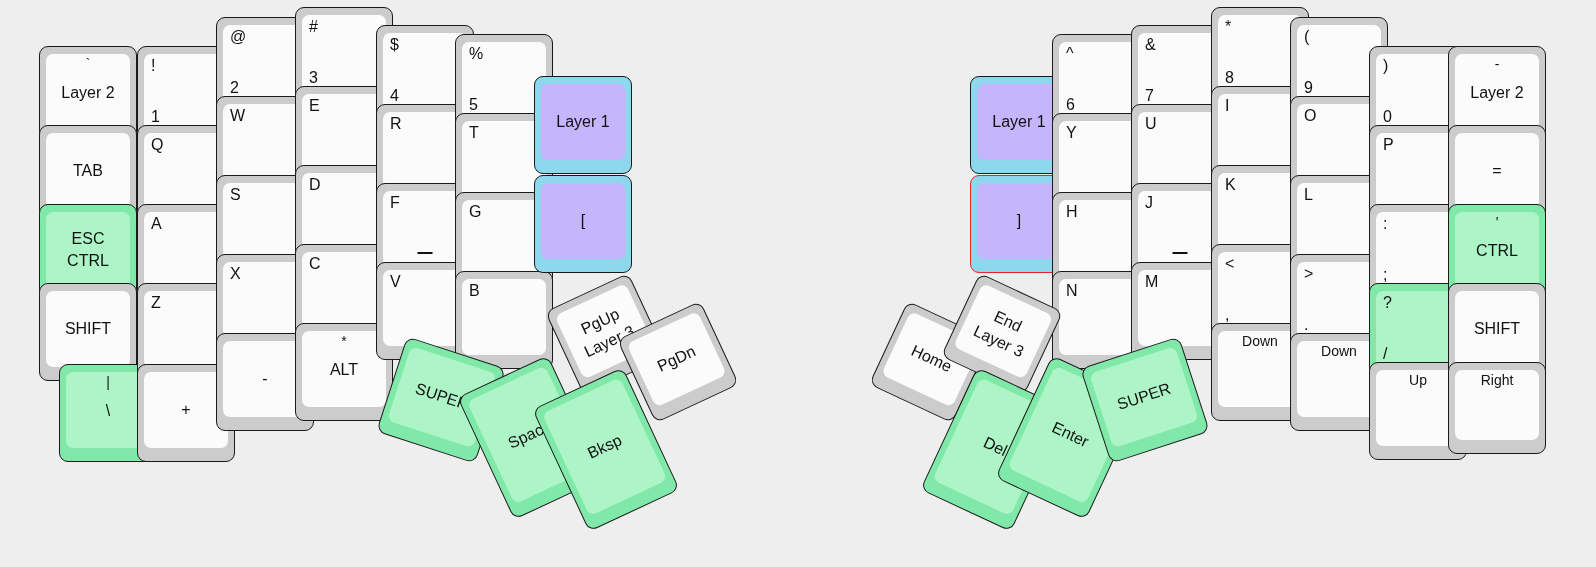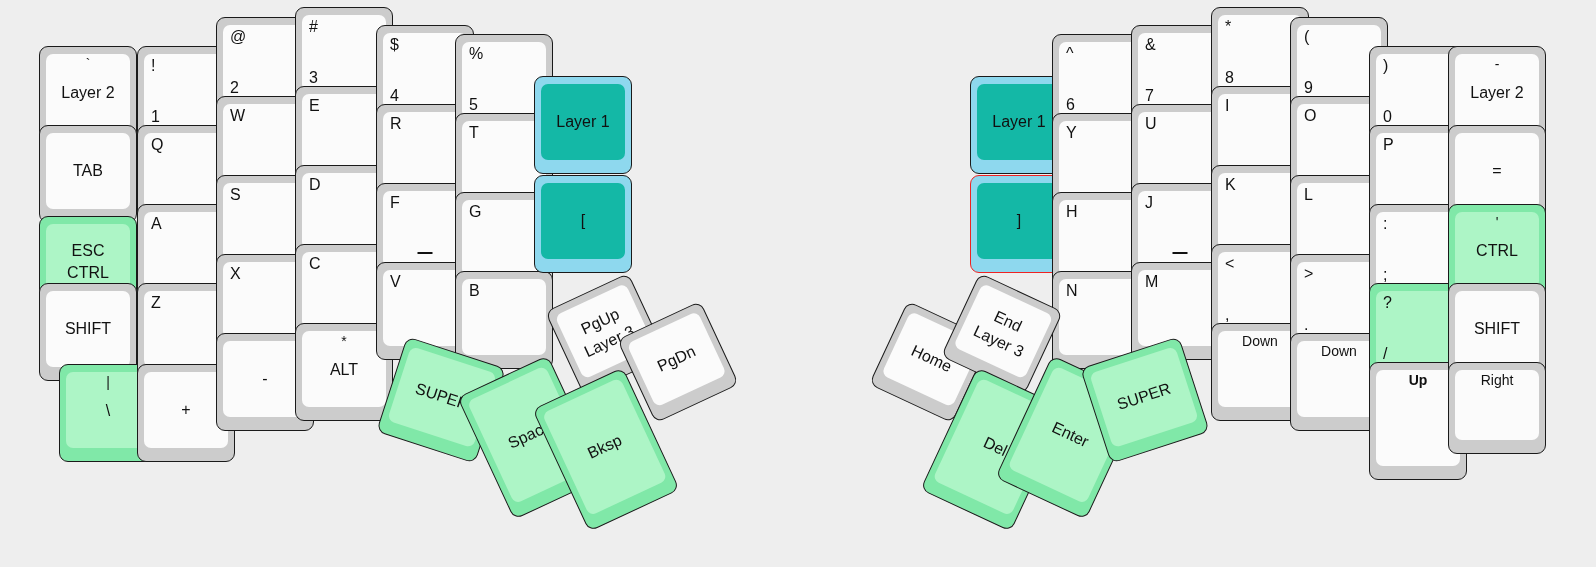--- a/index.html
+++ b/index.html
@@ -35,21 +35,21 @@
     background: #fbfbfb;
     position: relative;
     display: flex;
     flex-direction: column;
     align-items: center;
     justify-content: center;
   }
 
   
   .key.blue          { background: #8ed8ee; }
-  .key.blue  .cap    { background: #14b8a6; }
+  .key.blue  .cap    { background: #c4b5fd; }
   .key.green         { background: #80e8a8; }
   .key.green .cap    { background: #adf5c6; }
 
   
   .key.selected { border-color: #ee2222; }
 
   
   .lg {
     position: absolute;
     color: #111111;
@@ -98,21 +98,21 @@
       <div class="cap">
         <div class="lg ct">`</div>
         <div class="lg cb">Layer 2</div>
       </div>
     </div>
     <div class="key" style="left: 39px; top: 125px; width: 98px; height: 98px;">
       <div class="cap">
         <div class="lg ctr">TAB</div>
       </div>
     </div>
-    <div class="key green" style="left: 39px; top: 216px; width: 98px; height: 98px;">
+    <div class="key green" style="left: 39px; top: 204px; width: 98px; height: 98px;">
       <div class="cap">
         <div class="lg stack">ESC
 CTRL</div>
       </div>
     </div>
     <div class="key" style="left: 39px; top: 283px; width: 98px; height: 98px;">
       <div class="cap">
         <div class="lg ctr">SHIFT</div>
       </div>
     </div>
@@ -403,21 +403,21 @@
         <div class="lg tl">:</div>
         <div class="lg bl">;</div>
       </div>
     </div>
     <div class="key green" style="left: 1369px; top: 283px; width: 98px; height: 98px;">
       <div class="cap">
         <div class="lg tl">?</div>
         <div class="lg bl">/</div>
       </div>
     </div>
-    <div class="key" style="left: 1369px; top: 362px; width: 98px; height: 118px; font-weight: bold;">
+    <div class="key" style="left: 1369px; top: 362px; width: 98px; height: 98px;">
       <div class="cap">
         <div class="lg ct">Up</div>
       </div>
     </div>
     <div class="key" style="left: 1448px; top: 46px; width: 98px; height: 98px;">
       <div class="cap">
         <div class="lg ct">-</div>
         <div class="lg cb">Layer 2</div>
       </div>
     </div>

